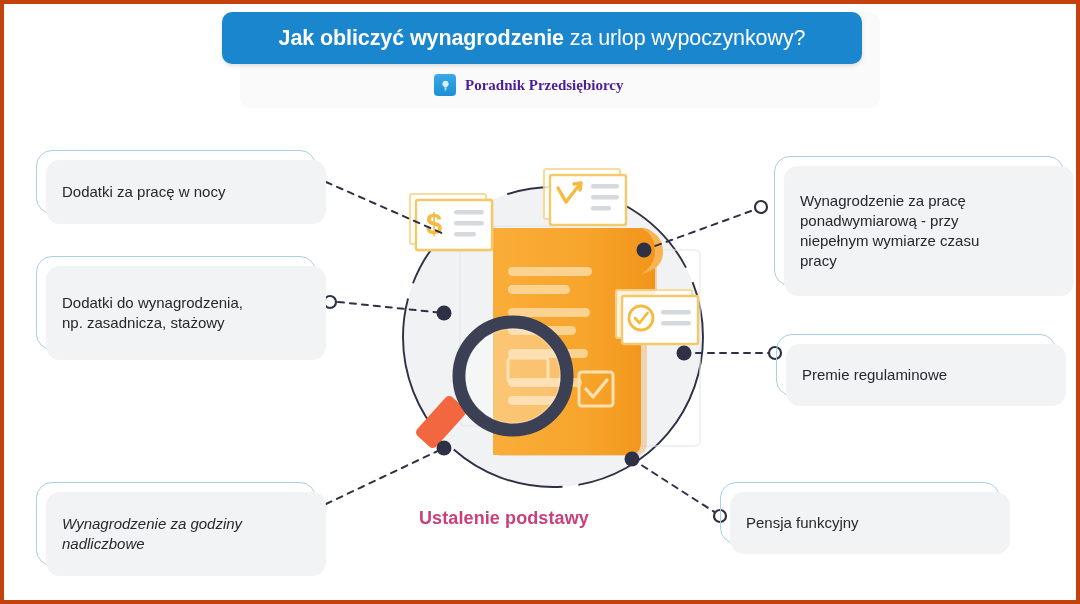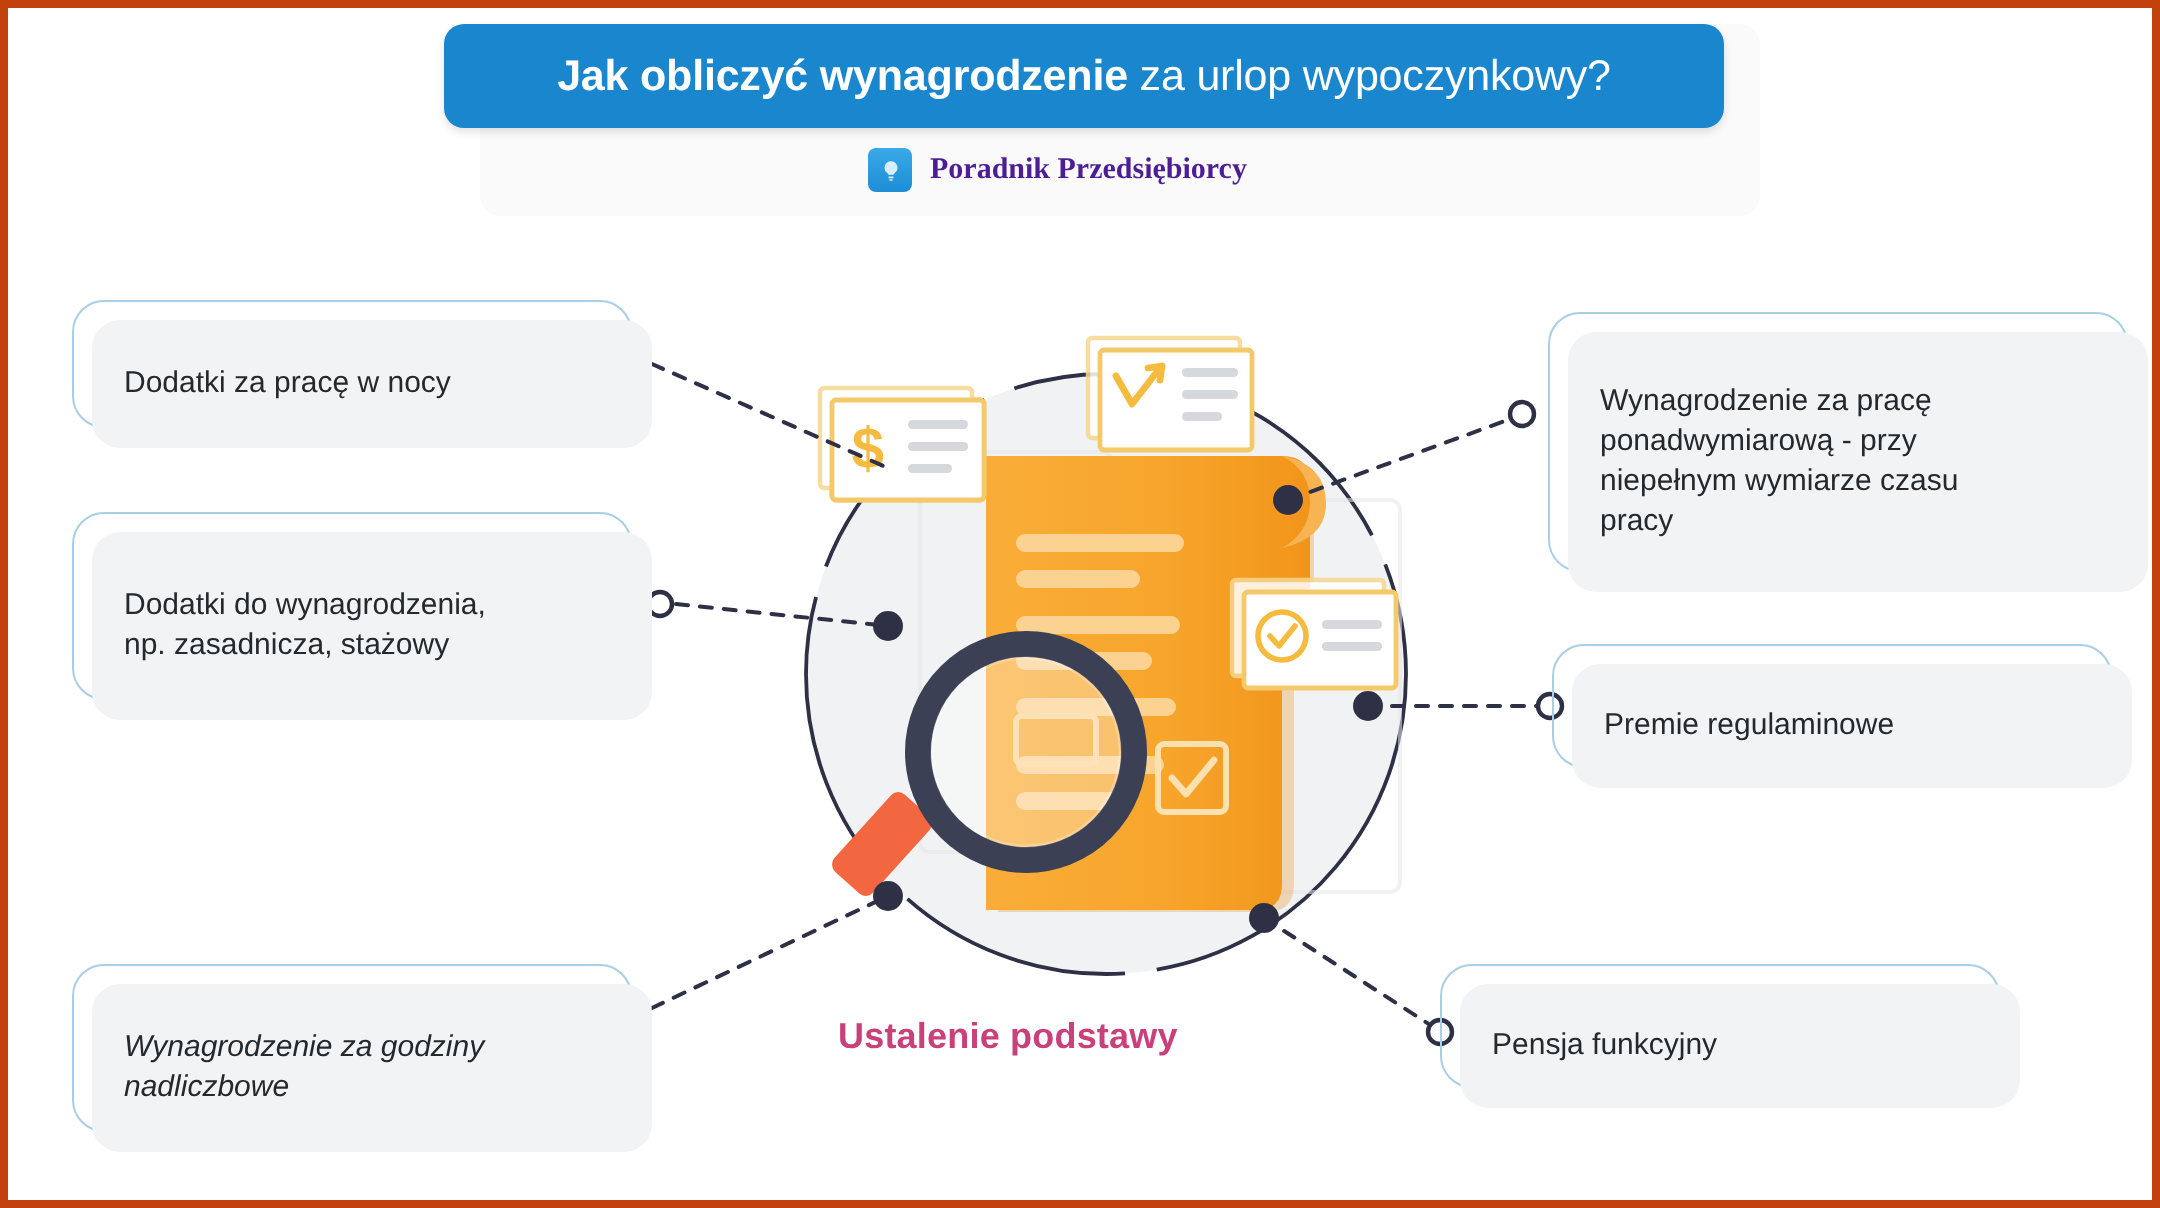--- a/index.html
+++ b/index.html
@@ -94,21 +94,21 @@
   }
   .callout.right .plate{
     left:20px;right:-10px;
   }
 
   
   #box-noc{  left:32px;  top:146px; width:290px; height:74px;}
   #box-dod{  left:32px;  top:252px; width:290px; height:104px;}
   #box-nadl{ left:32px;  top:478px; width:290px; height:94px;font-style:italic;}
   #box-ponad{left:760px; top:152px; width:300px; height:140px;}
-  #box-prem{ left:762px; top:318px; width:290px; height:72px;}
+  #box-prem{ left:762px; top:330px; width:290px; height:72px;}
   #box-pens{ left:706px; top:478px; width:290px; height:72px;}
 
   
   #art{
     position:absolute;
     left:0;top:0;
     width:1080px;height:604px;
     pointer-events:none;
   }
 

